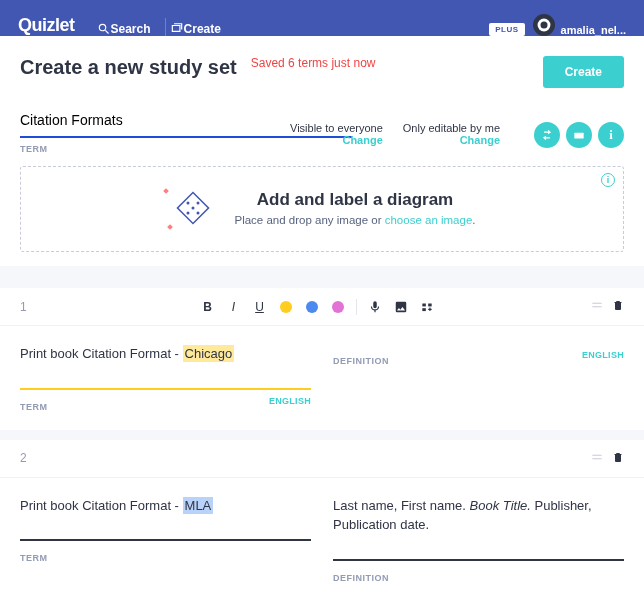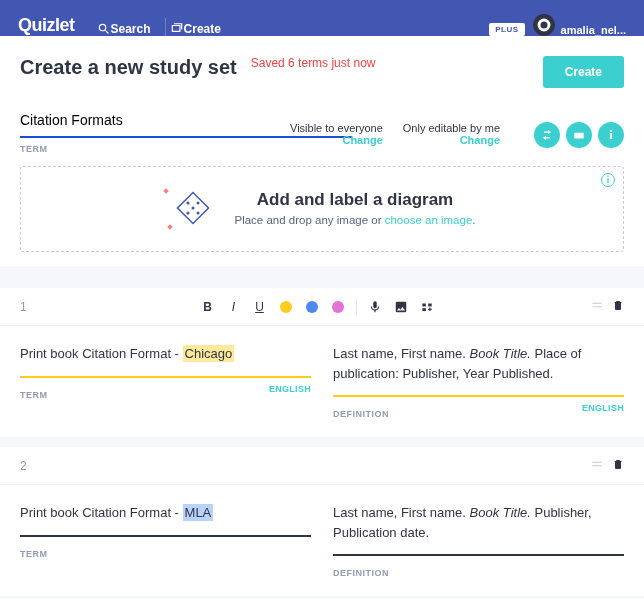--- a/index.html
+++ b/index.html
@@ -44,21 +44,21 @@
   .num{font-size:12px;color:#939bb4;width:24px;}
   .toolbar{flex:1;display:flex;justify-content:center;gap:10px;align-items:center;}
   .tb{width:16px;height:16px;display:flex;align-items:center;justify-content:center;color:#303545;font-size:12px;cursor:pointer;}
   .dot{width:12px;height:12px;border-radius:50%;}
   .d-y{background:#ffcd1f;} .d-b{background:#4d8af0;} .d-p{background:#e372d6;}
   .tb-sep{width:1px;height:16px;background:#e4e6ed;}
   .card-act{display:flex;gap:8px;color:#c7cbda;}
   .card-act .ic{cursor:pointer;}
   .card-body{display:flex;gap:22px;padding:18px 20px 18px;}
   .col{flex:1;min-width:0;}
-  .term-line{border-bottom:2px solid #303545;padding-bottom:12px;font-size:13px;line-height:1.5;}
+  .term-line{border-bottom:2px solid #303545;padding-bottom:24px;font-size:13px;line-height:1.5;}
   .term-line.hl{border-bottom:2px solid #ffcd1f;}
   .hl-y{background:#ffe99a;padding:1px 2px;}
   .hl-b{background:#b9d2f9;padding:1px 2px;}
   .ital{font-style:italic;}
   .sub-row{display:flex;justify-content:space-between;margin-top:6px;}
   .lang{font-size:9px;color:#3ccfcf;font-weight:700;letter-spacing:.3px;}
 </style>
 </head>
 <body>
 
@@ -203,21 +203,20 @@
     </div>
     <div class="card-body">
       <div class="col">
         <div class="term-line hl">Print book Citation Format - <span class="hl-y">Chicago</span></div>
         <div class="sub-row">
           <div class="lbl">TERM</div>
           <div class="lang">ENGLISH</div>
         </div>
       </div>
       <div class="col">
-        <div class="term-line hl">Last name, First name. <span class="ital">Book Title.</span> Place of publication: Publisher, Year Published.</div>
         <div class="sub-row">
           <div class="lbl">DEFINITION</div>
           <div class="lang">ENGLISH</div>
         </div>
       </div>
     </div>
     </div>
     <div class="gap-s"></div>
     <div class="card">
     <div class="card-top">

